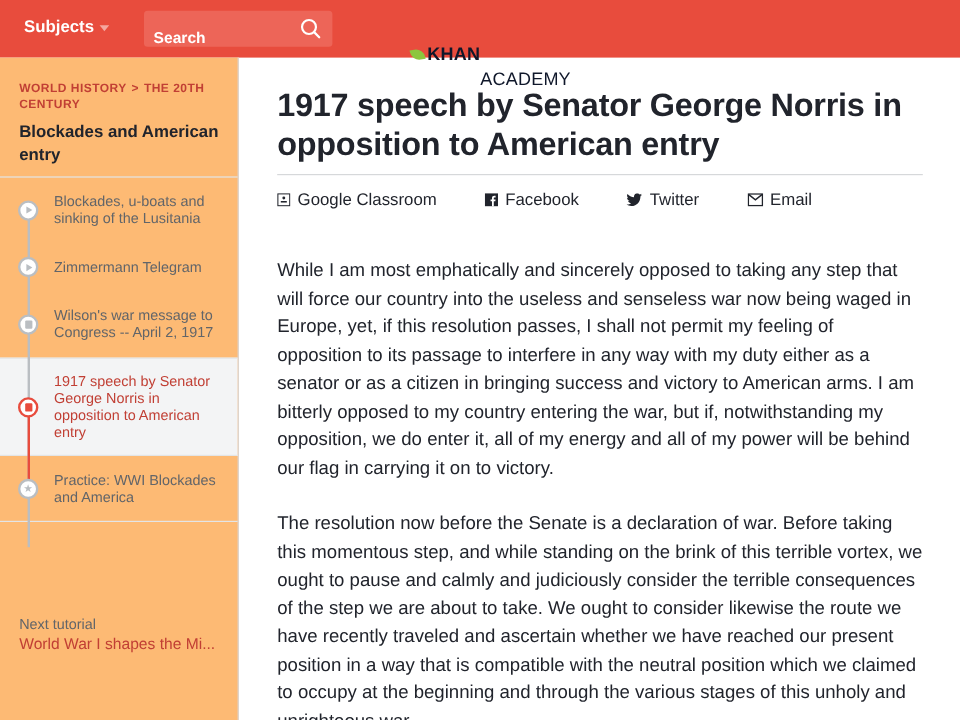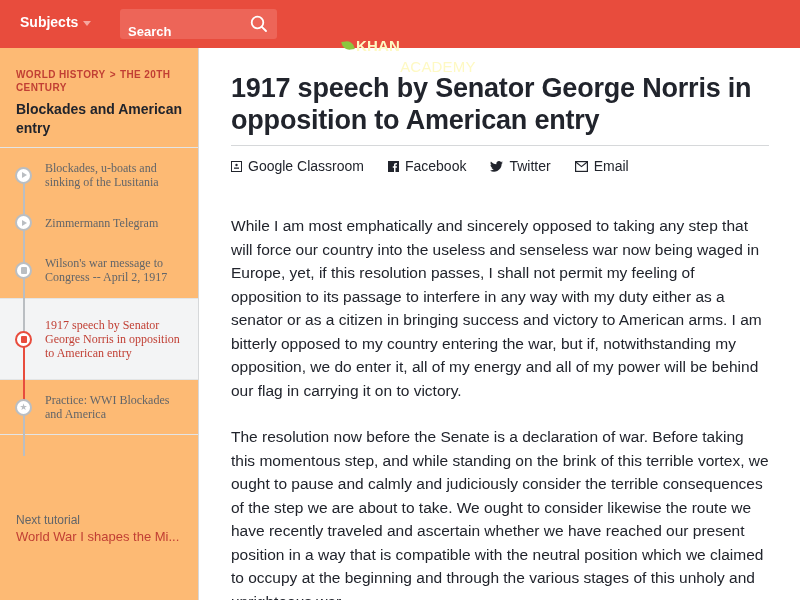--- a/index.html
+++ b/index.html
@@ -4,50 +4,50 @@
   <style>
     * { box-sizing: border-box; margin: 0; padding: 0; }
     html, body { width: 800px; height: 600px; overflow: hidden; background: #fff; font-family: "Liberation Sans", "DejaVu Sans", sans-serif; }
     .topbar { position: absolute; left: 0; top: 0; width: 800px; height: 48px; background: #e84c3d; }
     .subjects { position: absolute; left: 20px; top: 14px; color: #fff; font-weight: bold; font-size: 14px; cursor: pointer; display: flex; align-items: center; gap: 5px; justify-content: flex-end; }
     .subjects .caret { width: 0; height: 0; border-left: 4px solid transparent; border-right: 4px solid transparent; border-top: 5px solid #f5a79f; margin-top: 2px; }
     .search { position: absolute; left: 120px; top: 9px; width: 157px; height: 30px; background: #ed6558; border-radius: 3px; display: flex; align-items: flex-end; padding: 0 8px; }
     .search input { background: transparent; border: none; outline: none; color: #fff; font-weight: bold; font-size: 13px; width: 120px; font-family: "Liberation Sans", sans-serif; }
     .search input::placeholder { color: #fff; }
     .search .mag { position: absolute; right: 9px; top: 6px; width: 18px; height: 18px; }
-    .logo { position: absolute; left: 342px; top: 15px; display: flex; align-items: center; color: #fef9c3; font-size: 15px; letter-spacing: 0.2px; }
+    .logo { position: absolute; left: 342px; top: 15px; display: flex; align-items: center; color: #0f172a; font-size: 15px; letter-spacing: 0.2px; }
     .logo .leaf { width: 12px; height: 9px; background: #8cc63e; border-radius: 0 8px 0 8px; margin-right: 2px; transform: rotate(-10deg); }
     .logo b { font-weight: bold; }
     .logo span.light { font-weight: normal; margin-top: 43px; }
 
     .sidebar { position: absolute; left: 0; top: 48px; width: 199px; height: 552px; border-right: 1px solid #d6d8da; background: #fdba74; }
     .crumb { position: absolute; left: 16px; top: 20px; width: 170px; color: #c13f34; font-size: 10px; font-weight: bold; letter-spacing: 0.4px; line-height: 13px; text-transform: uppercase; }
     .crumb .sep { margin: 0 4px; color: #c13f34; }
     .tut-title { position: absolute; left: 16px; top: 52px; width: 170px; color: #21242c; font-size: 14px; line-height: 19px; font-weight: bold; }
-    .lessons { position: absolute; left: 0; top: 99px; width: 198px; border-top: 1px solid #e3e5e6; font-family: Liberation Serif, serif; }
+    .lessons { position: absolute; left: 0; top: 99px; width: 198px; border-top: 1px solid #e3e5e6; }
     .lesson { position: relative; display: flex; align-items: center; padding-left: 45px; border-bottom: 1px solid transparent; cursor: pointer; }
     .lesson .label { color: #626569; font-size: 12px; line-height: 14px; width: 140px; }
     .lesson .node { position: absolute; left: 15px; width: 17px; height: 17px; border-radius: 50%; border: 2px solid #babec2; background: #fff; display: flex; align-items: center; justify-content: center; z-index: 2; }
     .lesson .node.play::after { content: ""; width: 0; height: 0; border-top: 3px solid transparent; border-bottom: 3px solid transparent; border-left: 5px solid #babec2; margin-left: 1px; }
     .lesson .node.doc::after { content: ""; width: 6px; height: 7px; background: #babec2; border-radius: 1px; }
     .lesson .node.star::after { content: "★"; font-size: 9px; color: #babec2; line-height: 9px; }
     .lesson.active { background: #f3f4f5; border-top: 1px solid #e3e5e6; border-bottom: 1px solid #e3e5e6; }
     .lesson.active .label { color: #c13f34; }
     .lesson.active .node { border-color: #e84c3d; }
     .lesson.active .node.doc::after { background: #e84c3d; }
     .line { position: absolute; left: 23px; width: 2px; background: #babec2; z-index: 1; }
     .line.red { background: #e84c3d; }
     .next { position: absolute; left: 16px; top: 465px; }
     .next .lbl { color: #626569; font-size: 12px; line-height: 14px; }
     .next .lnk { color: #c13f34; font-size: 13px; line-height: 17px; margin-top: 1px; cursor: pointer; white-space: nowrap; }
 
     .main { position: absolute; left: 231px; top: 48px; width: 538px; }
     h1 { position: absolute; left: 0; top: 24px; width: 538px; font-size: 27px; line-height: 32px; color: #21242c; font-weight: bold; letter-spacing: -0.2px; }
     .hr { position: absolute; left: 0; top: 97px; width: 538px; height: 1px; background: #d6d8da; }
-    .share { position: absolute; left: 0; top: 110px; display: flex; gap: 24px; font-size: 14px; color: #21242c; }
+    .share { position: absolute; left: 0; top: 110px; display: flex; gap: 40px; font-size: 14px; color: #21242c; }
     .share .item { display: flex; align-items: center; gap: 6px; cursor: pointer; }
     .share .ic { width: 11px; height: 11px; display: inline-block; }
     .article { position: absolute; left: 0; top: 166px; width: 538px; font-size: 15.5px; line-height: 23.5px; color: #21242c; }
     .article p { margin-bottom: 23px; }
   </style>
 </head>
 <body>
 
 <div class="topbar">
   <div class="subjects">

